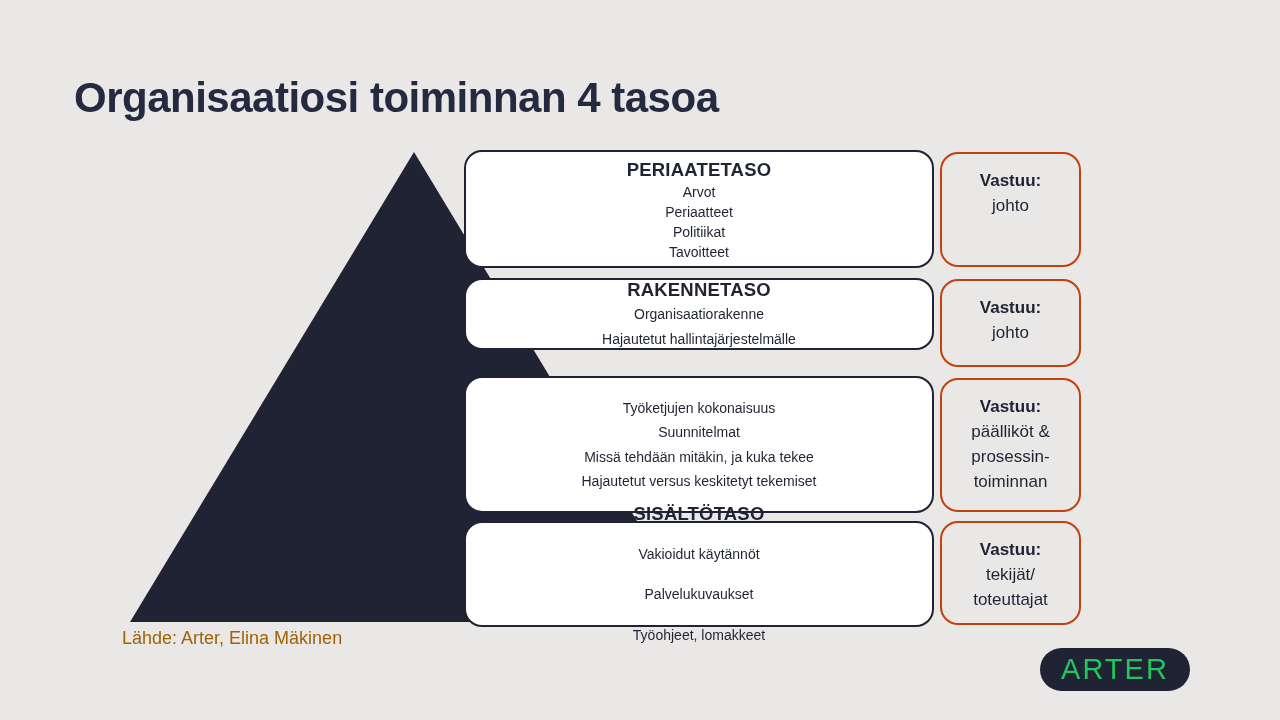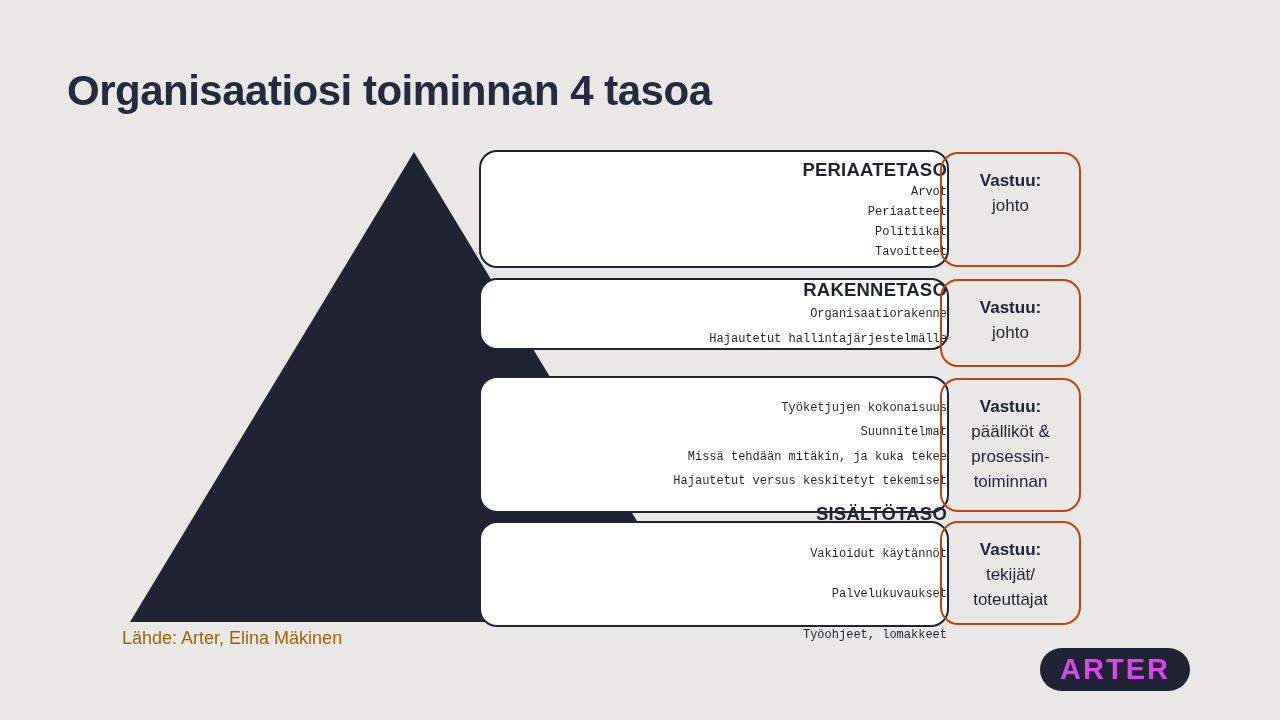--- a/index.html
+++ b/index.html
@@ -13,64 +13,63 @@
     width: 1280px;
     height: 720px;
     background: #e9e8e6;
     overflow: hidden;
     color: #1f2334;
   }
   .slide-title {
     position: absolute;
     left: 66px;
     top: 66px;
-    margin: 1px;
+    margin: 8px;
     font-size: 42px;
     font-weight: bold;
     letter-spacing: -0.5px;
     color: #242a40;
   }
   .pyramid-svg {
     position: absolute;
     left: 0;
     top: 0;
     width: 1280px;
     height: 720px;
   }
   .pyramid-svg polygon {
     fill: #1f2334;
   }
   .level-box {
     position: absolute;
-    left: 479px;
+    left: 464px;
     width: 470px;
     box-sizing: border-box;
     background: #ffffff;
     border: 2px solid #1f2334;
     border-radius: 18px;
     display: flex;
     flex-direction: column;
     justify-content: center;
-    align-items: flex-end;
+    align-items: center;
     text-align: center;
   }
   #level-1 { top: 150px; height: 118px; }
   #level-2 { top: 278px; height: 72px;  }
   #level-3 { top: 376px; height: 137px; }
   #level-4 { top: 521px; height: 106px; gap: 16px; }
   .level-title {
     font-size: 18.5px;
     font-weight: bold;
     line-height: 25px;
     letter-spacing: 0.2px;
   }
   .level-item {
-    font-size: 12px;
+    font-size: 14px;
     line-height: 24.5px;
-    font-family: Liberation Mono, monospace;
   }
   #level-1 .level-item { line-height: 20px; }
   .resp-box {
     position: absolute;
     left: 940px;
     width: 141px;
     box-sizing: border-box;
     border: 2px solid #c2410c;
     border-radius: 18px;
     background: transparent;
@@ -97,23 +96,23 @@
     top: 648px;
     width: 150px;
     height: 43px;
     border-radius: 22px;
     background: #1f2334;
     display: flex;
     justify-content: center;
     align-items: center;
   }
   .logo-text {
-    color: #d946ef;
+    color: #22c55e;
     font-size: 29px;
-    font-weight: bold;
+    font-weight: normal;
     letter-spacing: 2px;
   }
 </style>
 </head>
 <body>
 
 <div class="slide">
 
   <h1 class="slide-title">Organisaatiosi toiminnan 4 tasoa</h1>
 

